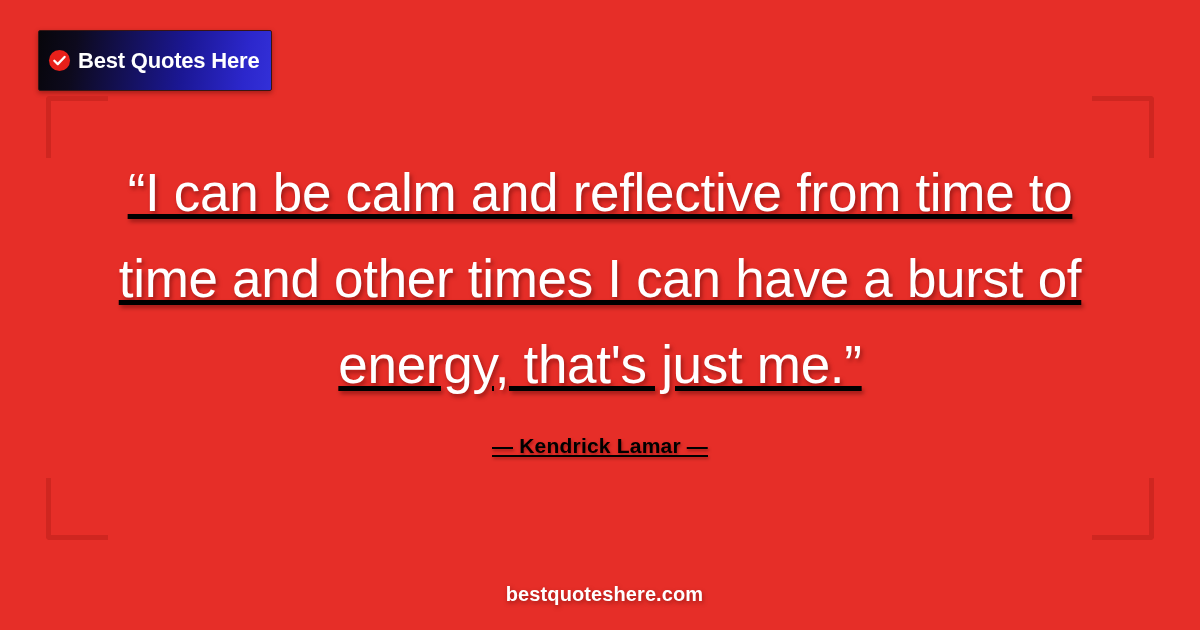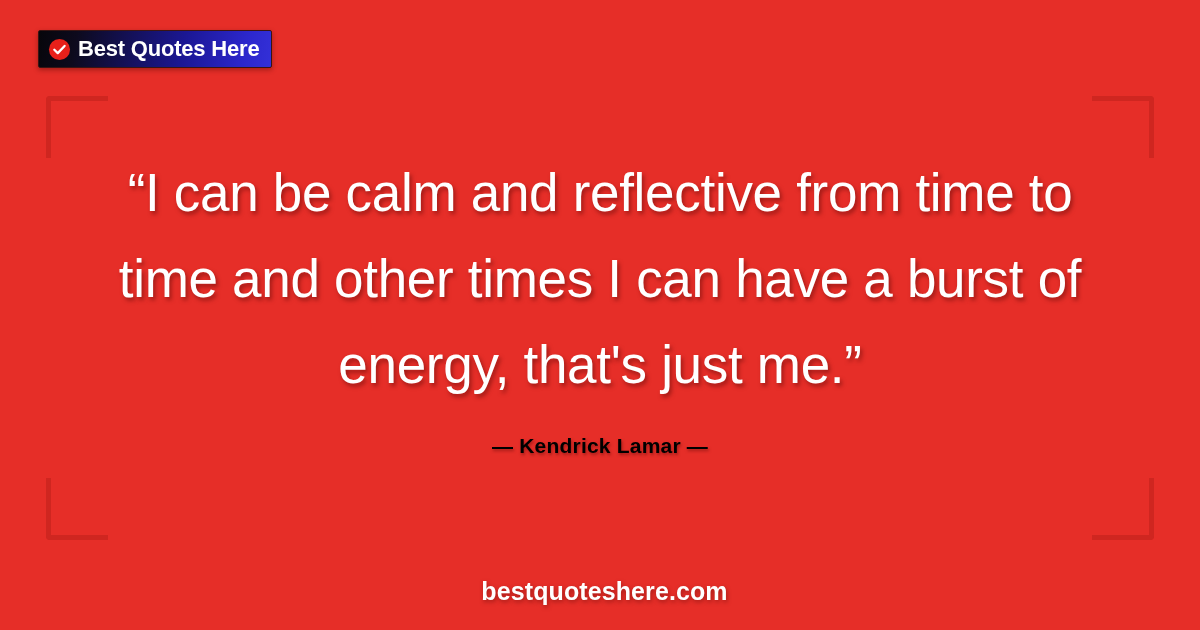--- a/index.html
+++ b/index.html
@@ -14,21 +14,21 @@
     background: #e62e28;
     font-family: "Liberation Sans", sans-serif;
     position: relative;
   }
 
   
   .logo-badge {
     position: absolute;
     top: 30px;
     left: 38px;
-    height: 38px;
+    height: 61px;
     display: flex;
     align-items: center;
     gap: 7px;
     padding: 0 12px 0 9px;
     background: linear-gradient(100deg, #07060b 0%, #0d0a1d 16%, #1b1794 62%, #2c27cc 88%, #3330d8 100%);
     border: 1px solid #3a1412;
     border-radius: 2px;
     box-shadow: 0 2px 5px rgba(80, 8, 5, 0.45);
   }
 
@@ -62,20 +62,21 @@
   .bracket-bl { bottom: 90px; left: 46px;  border-bottom-width: 5px; border-left-width: 5px;  border-bottom-left-radius: 4px; }
   .bracket-br { bottom: 90px; right: 46px; border-bottom-width: 5px; border-right-width: 5px; border-bottom-right-radius: 4px; }
 
   
   .quote-wrap {
     position: absolute;
     top: 150px;
     left: 70px;
     right: 70px;
     text-align: center;
+    text-decoration: underline;
   }
 
   .quote-text {
     color: #ffffff;
     font-size: 53px;
     font-weight: 300;
     line-height: 1.62;
     letter-spacing: -0.3px;
     text-shadow: 2px 3px 4px rgba(96, 10, 7, 0.55);
     padding: 0 14px;
@@ -91,21 +92,21 @@
   }
 
   
   .footer-url {
     position: absolute;
     bottom: 24px;
     left: 9px;
     right: 0;
     text-align: center;
     color: #ffffff;
-    font-size: 25px;
+    font-size: 20px;
     font-weight: bold;
     letter-spacing: 0.1px;
     text-shadow: 1px 2px 4px rgba(96, 10, 7, 0.5);
   }
 </style>
 </head>
 <body>
 
 <div class="logo-badge">
   <svg class="check-icon" viewBox="0 0 24 24">

